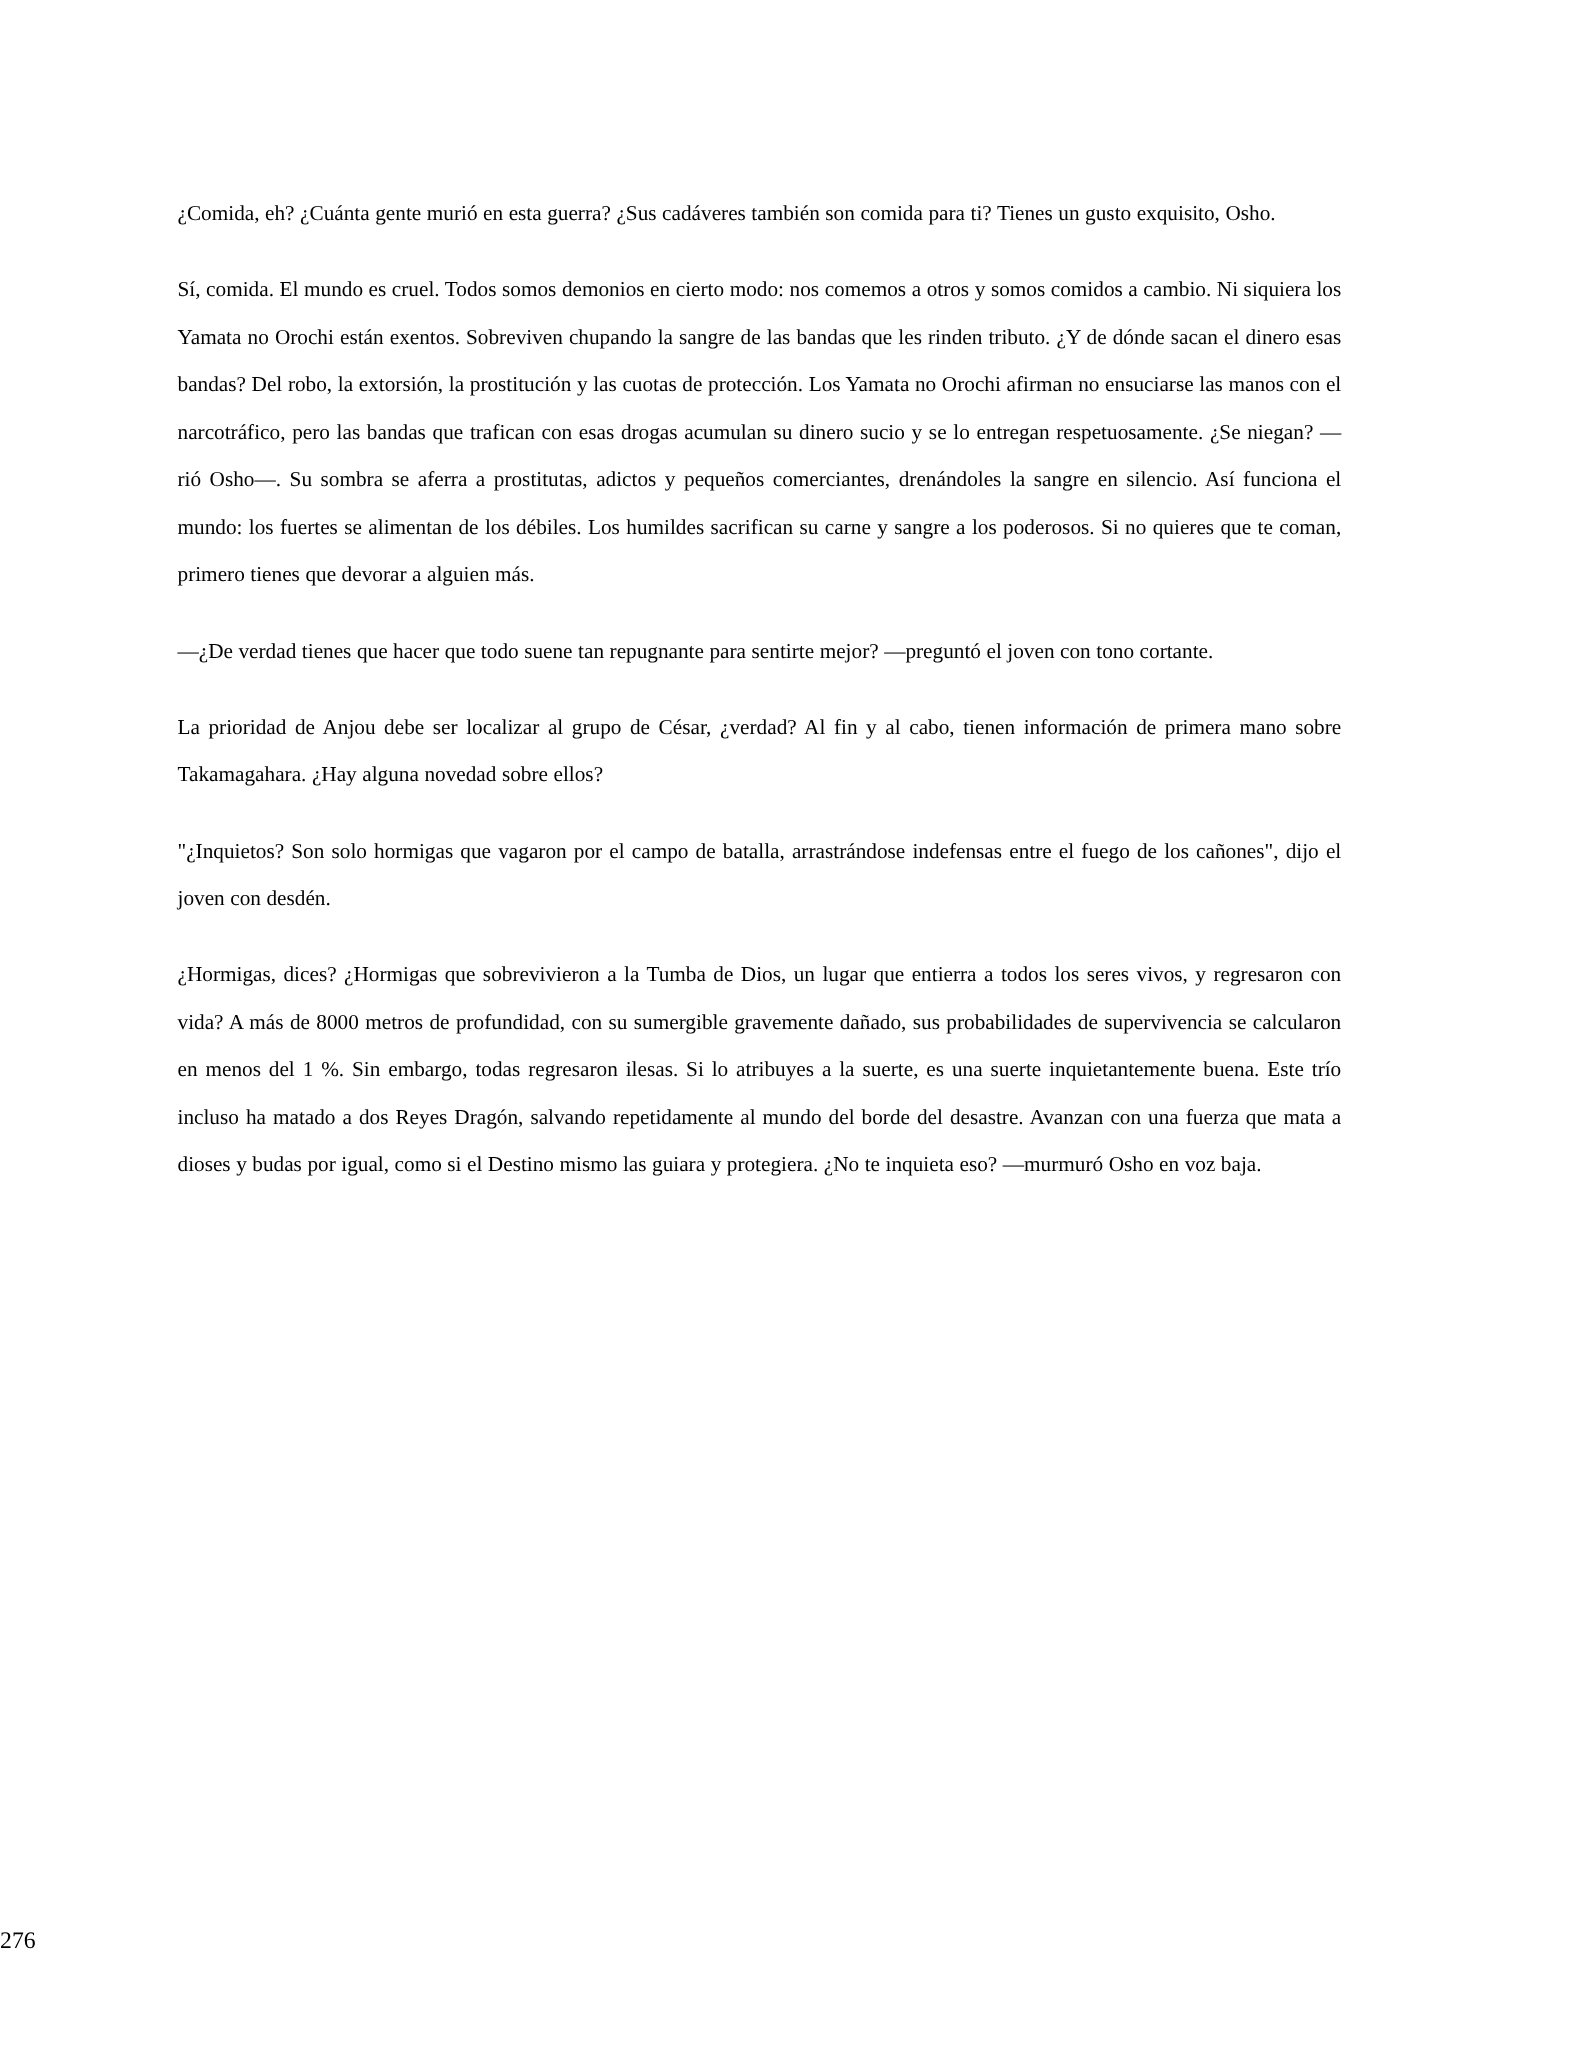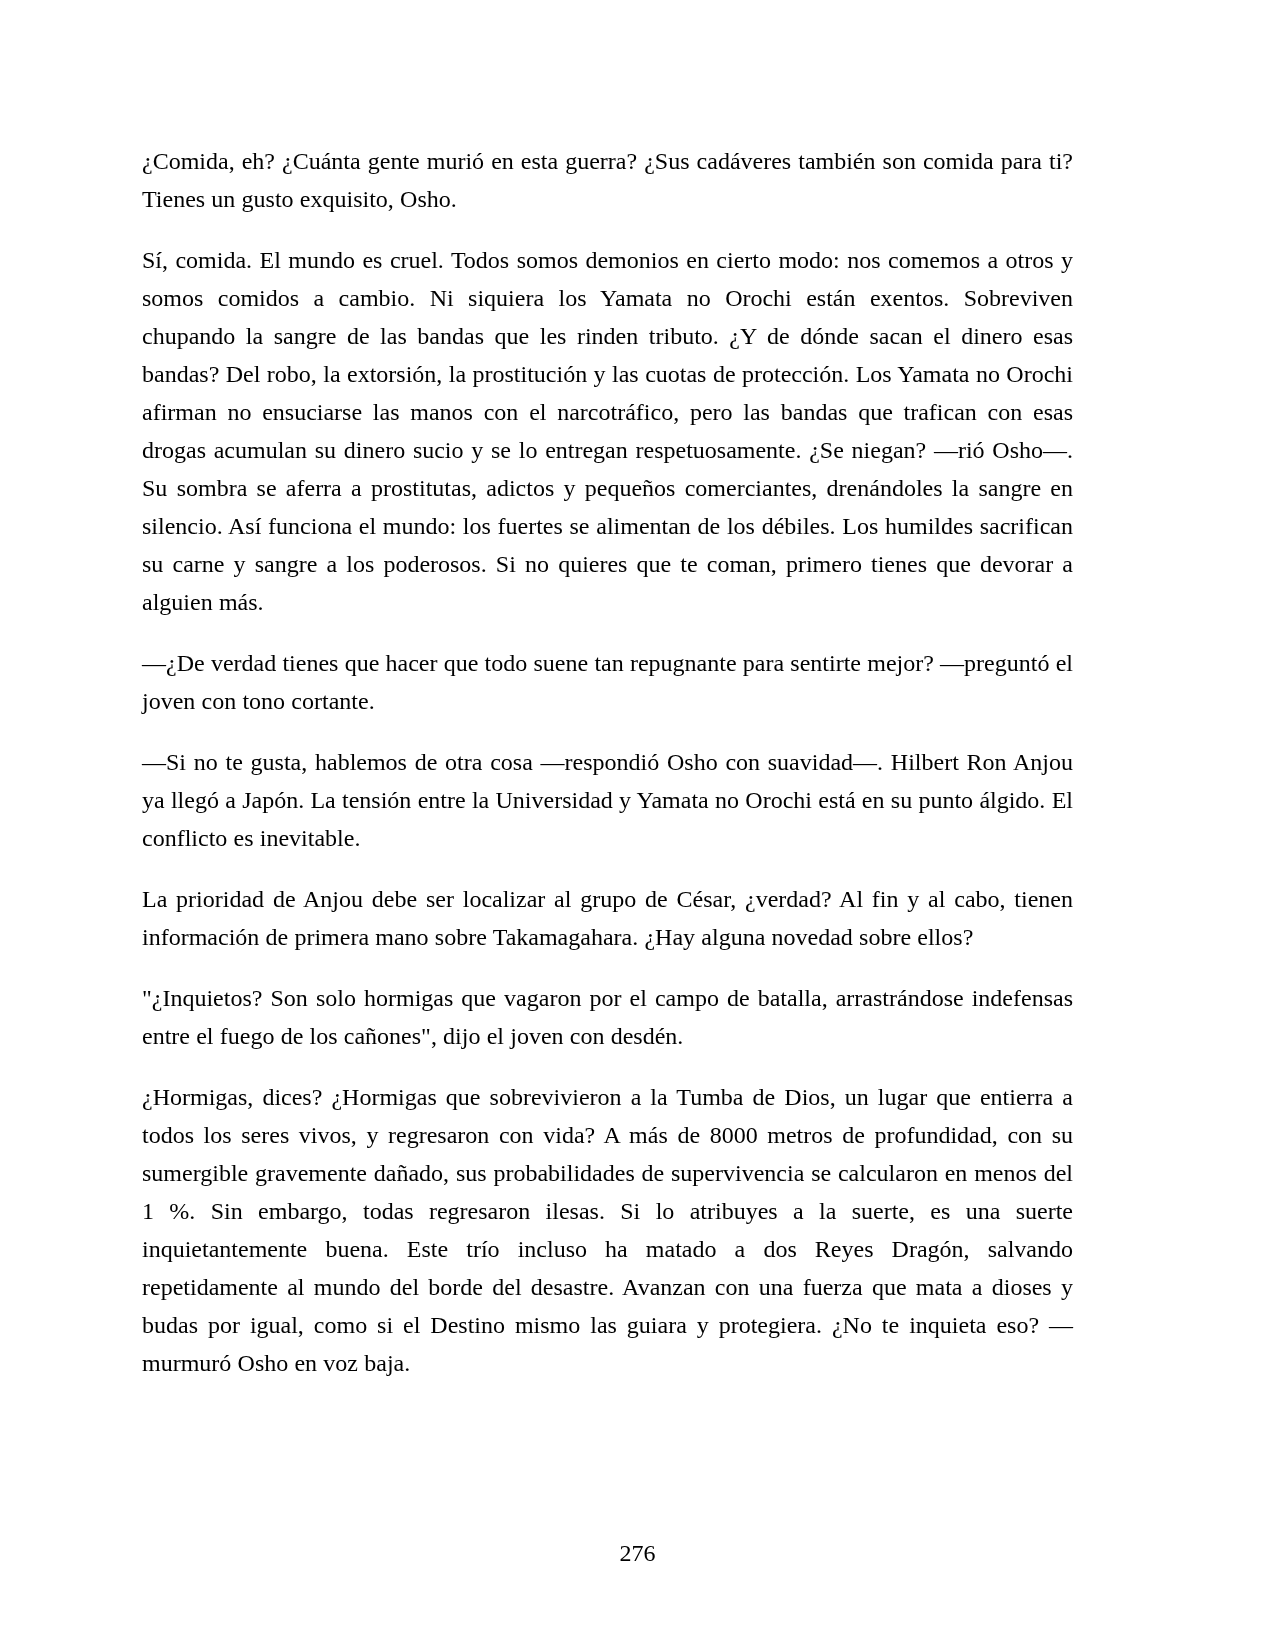--- a/index.html
+++ b/index.html
@@ -20,49 +20,48 @@
     overflow: hidden;
     box-sizing: border-box;
   }
   .content {
     position: absolute;
     left: 142px;
     top: 138px;
     width: 931px;
   }
   .para {
-    font-size: 24px;
+    font-size: 17px;
     line-height: 38px;
     text-align: justify;
     text-justify: inter-word;
-    margin: 4px 0 23px 0;
+    margin: 14px 0 23px 0;
     hyphens: none;
     -webkit-hyphens: none;
     word-spacing: 0.01em;
   }
   .para:last-child {
     margin-bottom: 0;
   }
   .page-number {
     position: absolute;
     left: 0;
     right: 0;
     top: 1540px;
-    text-align: center;
-    font-size: 24px;
+    text-align: left;
+    font-size: 19px;
     line-height: 26px;
   }
 </style>
 </head>
 <body>
 
 <div class="page">
   <div class="content">
     <p class="para">¿Comida, eh? ¿Cuánta gente murió en esta guerra? ¿Sus cadáveres también son comida para ti? Tienes un gusto exquisito, Osho.</p>
     <p class="para">Sí, comida. El mundo es cruel. Todos somos demonios en cierto modo: nos comemos a otros y somos comidos a cambio. Ni siquiera los Yamata no Orochi están exentos. Sobreviven chupando la sangre de las bandas que les rinden tributo. ¿Y de dónde sacan el dinero esas bandas? Del robo, la extorsión, la prostitución y las cuotas de protección. Los Yamata no Orochi afirman no ensuciarse las manos con el narcotráfico, pero las bandas que trafican con esas drogas acumulan su dinero sucio y se lo entregan respetuosamente. ¿Se niegan? —rió Osho—. Su sombra se aferra a prostitutas, adictos y pequeños comerciantes, drenándoles la sangre en silencio. Así funciona el mundo: los fuertes se alimentan de los débiles. Los humildes sacrifican su carne y sangre a los poderosos. Si no quieres que te coman, primero tienes que devorar a alguien más.</p>
     <p class="para">—¿De verdad tienes que hacer que todo suene tan repugnante para sentirte mejor? —preguntó el joven con tono cortante.</p>
-    <p class="para">—Si no te gusta, hablemos de otra cosa —respondió Osho con suavidad—. Hilbert Ron Anjou ya llegó a Japón. La tensión entre la Universidad y Yamata no Orochi está en su punto álgido. El conflicto es inevitable.</p>
     <p class="para">La prioridad de Anjou debe ser localizar al grupo de César, ¿verdad? Al fin y al cabo, tienen información de primera mano sobre Takamagahara. ¿Hay alguna novedad sobre ellos?</p>
     <p class="para">"¿Inquietos? Son solo hormigas que vagaron por el campo de batalla, arrastrándose indefensas entre el fuego de los cañones", dijo el joven con desdén.</p>
     <p class="para">¿Hormigas, dices? ¿Hormigas que sobrevivieron a la Tumba de Dios, un lugar que entierra a todos los seres vivos, y regresaron con vida? A más de 8000 metros de profundidad, con su sumergible gravemente dañado, sus probabilidades de supervivencia se calcularon en menos del 1 %. Sin embargo, todas regresaron ilesas. Si lo atribuyes a la suerte, es una suerte inquietantemente buena. Este trío incluso ha matado a dos Reyes Dragón, salvando repetidamente al mundo del borde del desastre. Avanzan con una fuerza que mata a dioses y budas por igual, como si el Destino mismo las guiara y protegiera. ¿No te inquieta eso? —murmuró Osho en voz baja.</p>
   </div>
   <div class="page-number">276</div>
 </div>
 
 </body></html>

